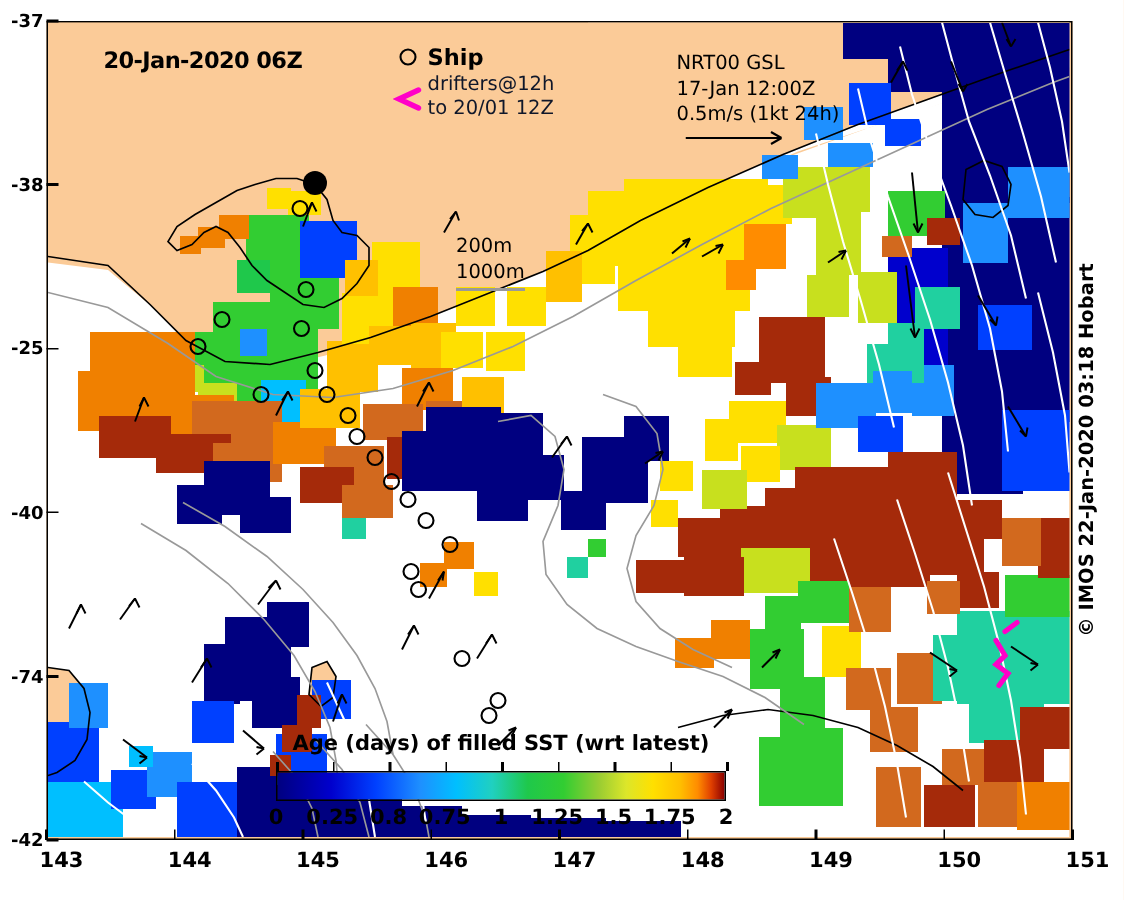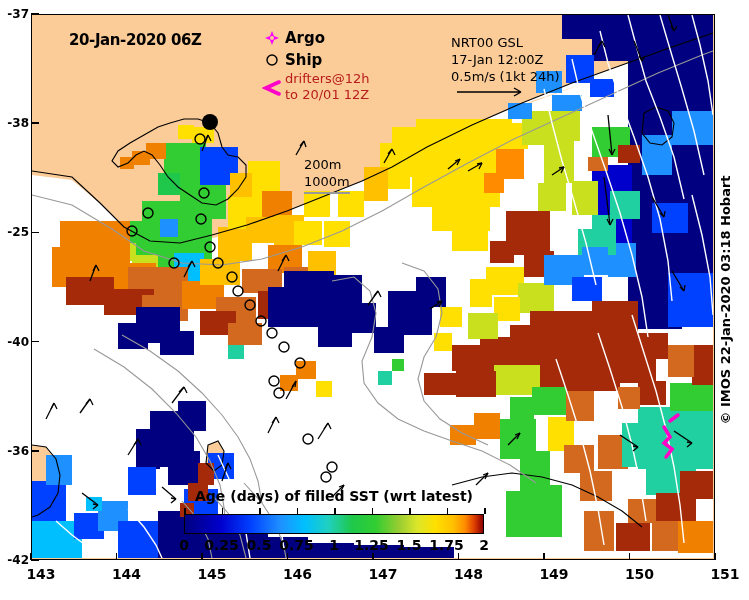--- a/index.html
+++ b/index.html
@@ -23,21 +23,21 @@
   
   .ann{position:absolute;color:#000;white-space:nowrap;}
   #datestamp{left:53px;top:30px;font-size:15px;font-weight:bold;
              letter-spacing:-0.4px;margin-left:15px;}
   #melbourne{left:161px;top:92px;font-size:16px;font-weight:bold;}
 
   #legend-markers{position:absolute;left:258px;top:26px;}
   .lm-row{display:flex;align-items:center;height:22px;}
   .lm-ico{width:26px;display:flex;align-items:center;justify-content:center;}
   .lm-lab{font-size:15px;font-weight:bold;color:#000;}
-  .lm-sub{font-size:13px;color:#b91c1c;line-height:16px;}
+  .lm-sub{font-size:13px;color:#0f172a;line-height:16px;}
 
   #gsl-block{position:absolute;left:450px;top:33px;font-size:13px;
              line-height:17px;color:#000;}
 
   #bathy-block{position:absolute;left:303px;top:155px;font-size:13px;
                line-height:17px;color:#000;}
 
   
   #cbar-wrap{position:absolute;left:183px;top:487px;width:300px;}
   #cbar-title{font-size:14px;font-weight:bold;color:#000;text-align:center;
@@ -441,29 +441,20 @@
         <circle cx="178" cy="107" r="8" fill="#000000"></circle>
       </g>
     </svg>
 
     <div class="ann" id="datestamp" style="left:22px;top:16px;">20-Jan-2020 06Z</div>
 
     <div id="legend-markers" style="left:227px;top:12px;">
       <div class="lm-row">
         <span class="lm-ico">
           <svg width="16" height="16" viewBox="0 0 16 16">
-            <path d="M8,1 L10,6 L15,8 L10,10 L8,15 L6,10 L1,8 L6,6 Z" fill="#FF00FF"></path>
-            <circle cx="8" cy="8" r="2" fill="#FBCB98"></circle>
-          </svg>
-        </span>
-        <span class="lm-lab">Argo</span>
-      </div>
-      <div class="lm-row">
-        <span class="lm-ico">
-          <svg width="16" height="16" viewBox="0 0 16 16">
             <circle cx="8" cy="8" r="5" fill="none" stroke="#000" stroke-width="1.4"></circle>
           </svg>
         </span>
         <span class="lm-lab">Ship</span>
       </div>
       <div class="lm-row" style="height:34px;align-items:flex-start;">
         <span class="lm-ico" style="padding-top:8px;">
           <svg width="20" height="18" viewBox="0 0 20 18">
             <path d="M17,3 L4,9 L17,15" fill="none" stroke="#FF00C8" stroke-width="3.6" stroke-linecap="round"></path>
           </svg>
@@ -500,21 +491,21 @@
           <i style="left: 50%;"></i>
           <i style="left: 62.5%;"></i>
           <i style="left: 75%;"></i>
           <i style="left: 87.5%;"></i>
           <i style="left: 100%;"></i>
         </div>
       <div id="cbar" style="background: linear-gradient(to right, rgb(0, 0, 128) 0%, rgb(0, 0, 205) 12%, rgb(0, 64, 255) 22%, rgb(30, 144, 255) 32%, rgb(0, 191, 255) 40%, rgb(32, 208, 192) 48%, rgb(31, 200, 75) 56%, rgb(50, 205, 50) 64%, rgb(154, 205, 50) 72%, rgb(220, 230, 42) 78%, rgb(255, 224, 0) 84%, rgb(255, 192, 0) 90%, rgb(255, 140, 0) 94%, rgb(224, 64, 0) 97%, rgb(139, 0, 0) 100%);"></div>
       <div id="cbar-labels" style="margin-top:3px;">
           <span style="left: 0%;">0</span>
           <span style="left: 12.5%;">0.25</span>
-          <span style="left: 25%;">0.5</span>
+          <span style="left: 25%;">0.8</span>
           <span style="left: 37.5%;">0.75</span>
           <span style="left: 50%;">1</span>
           <span style="left: 62.5%;">1.25</span>
           <span style="left: 75%;">1.5</span>
           <span style="left: 87.5%;">1.75</span>
           <span style="left: 100%;">2</span>
         </div>
     </div>
   </div>
 
@@ -540,20 +531,20 @@
     </div>
   <div id="yaxis">
       <div class="ytick" style="top: 14px;">-37</div>
       <div class="tickmark" style="left: 31px; top: 13.25px; width: 8px; height: 1.5px;"></div>
       <div class="ytick" style="top: 123.2px;">-38</div>
       <div class="tickmark" style="left: 31px; top: 122.45px; width: 8px; height: 1.5px;"></div>
       <div class="ytick" style="top: 232.4px;">-25</div>
       <div class="tickmark" style="left: 31px; top: 231.65px; width: 8px; height: 1.5px;"></div>
       <div class="ytick" style="top: 341.6px;">-40</div>
       <div class="tickmark" style="left: 31px; top: 340.85px; width: 8px; height: 1.5px;"></div>
-      <div class="ytick" style="top: 450.8px;">-36</div>
+      <div class="ytick" style="top: 450.8px;">-74</div>
       <div class="tickmark" style="left: 31px; top: 450.05px; width: 8px; height: 1.5px;"></div>
       <div class="ytick" style="top: 560px;">-42</div>
       <div class="tickmark" style="left: 31px; top: 559.25px; width: 8px; height: 1.5px;"></div>
     </div>
 
   <div id="credit">© IMOS 22-Jan-2020 03:18 Hobart</div>
 </div>
 
 </body></html>

